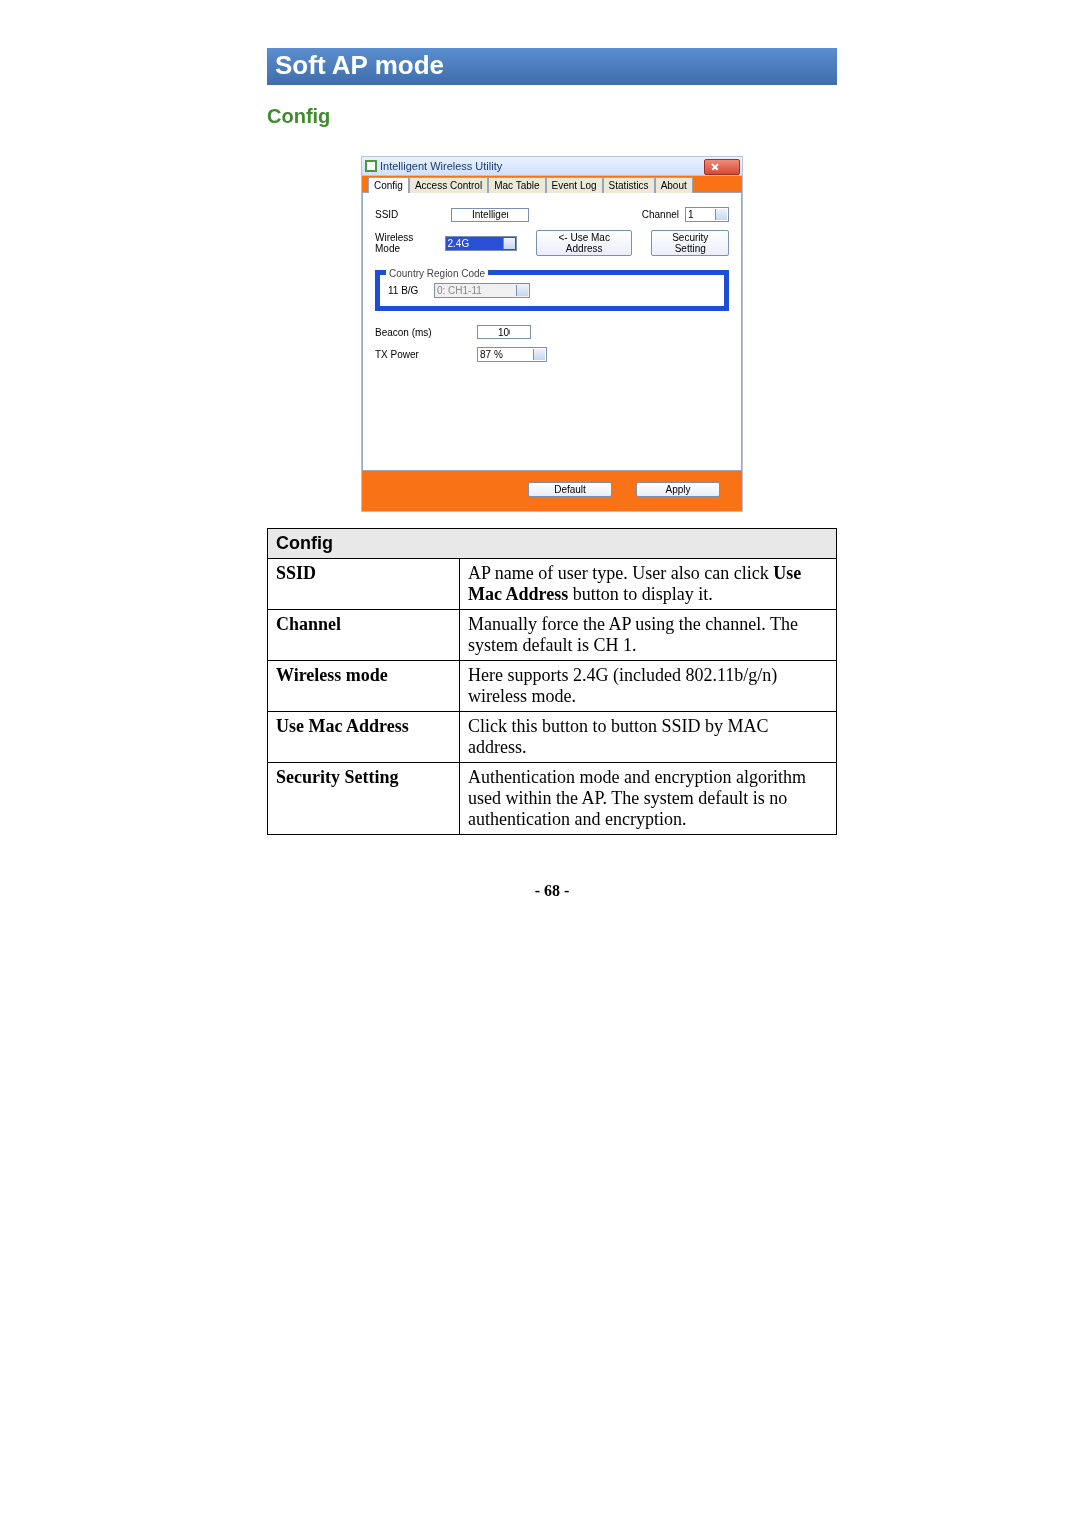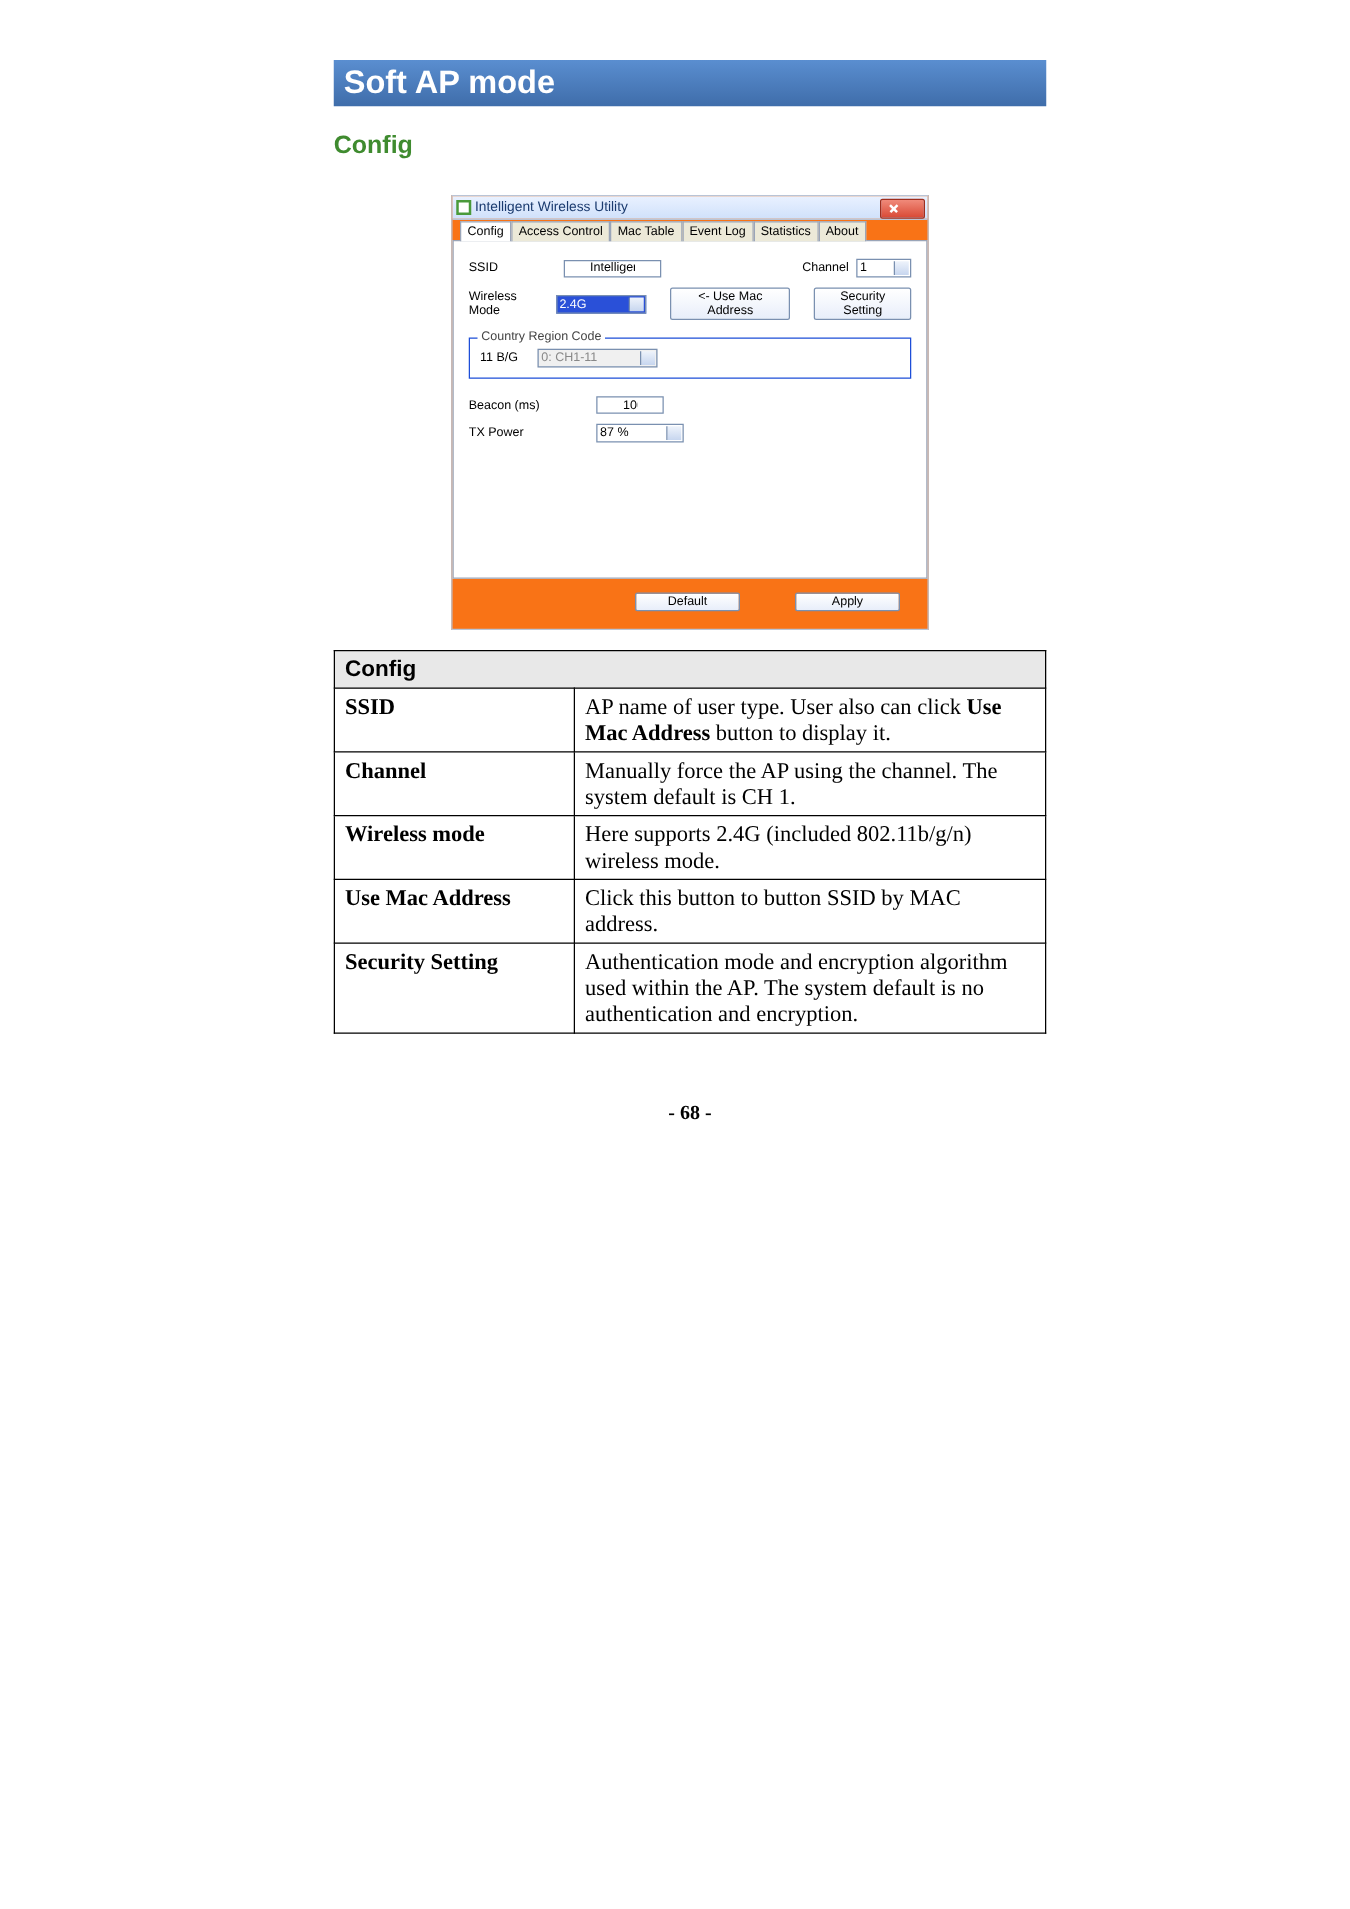--- a/index.html
+++ b/index.html
@@ -20,27 +20,27 @@
   .tabbody{border:1px solid #9aa5b8;padding:14px 12px;background:#fff;}
   .row{display:flex;align-items:center;gap:6px;margin-bottom:8px;}
   .lbl{width:70px;font-size:10px;}
   .txt{border:1px solid #7a90b0;height:14px;padding:0 20px;font-size:10px;box-sizing:border-box;}
   .sel{border:1px solid #7a90b0;height:15px;background:#fff;font-size:10px;padding:0 14px 0 2px;position:relative;box-sizing:border-box;display:inline-block;line-height:13px;}
   .sel:after{content:"";position:absolute;right:1px;top:1px;width:11px;height:11px;background:linear-gradient(#eef3fb,#c7d6ef);border-left:1px solid #7a90b0;}
   .sel .caret{position:absolute;right:3px;top:4px;border-left:3px solid transparent;border-right:3px solid transparent;border-top:4px solid #000;}
   .sel.hl{background:#2a50d8;color:#fff;}
   .sel.dis{background:#f0f0f0;color:#888;}
   .btn{display:inline-block;min-width:62px;text-align:center;padding:1px 6px;border:1px solid #7a90b0;background:linear-gradient(#fff,#e8eefa);font-size:10px;border-radius:2px;}
-  .fieldset{border:1px solid #1d4ed8;padding:6px 8px 8px 8px;margin-top:6px;position:relative;}
+  .fieldset{border:5px solid #1d4ed8;padding:6px 8px 8px 8px;margin-top:6px;position:relative;}
   .fieldset .legend{position:absolute;top:-7px;left:6px;background:#fff;padding:0 3px;font-size:10px;color:#444;}
   .chk{width:11px;height:11px;border:1px solid #7a90b0;display:inline-block;vertical-align:middle;margin-right:4px;background:#fff;position:relative;}
   .chk.on:before{content:"";position:absolute;left:1px;top:4px;width:3px;height:1.5px;background:#000;transform:rotate(45deg);}
   .chk.on:after{content:"";position:absolute;left:3px;top:4px;width:6px;height:1.5px;background:#000;transform:rotate(-50deg);}
   .cklbl{font-size:10px;vertical-align:middle;}
-  .btnrow{display:flex;justify-content:flex-end;gap:44px;padding:10px 22px 14px 0;border-top:1px solid transparent;}
+  .btnrow{display:flex;justify-content:flex-end;gap:24px;padding:10px 22px 14px 0;border-top:1px solid transparent;}
   
   table.desc{border-collapse:collapse;width:100%;font-size:18px;}
   table.desc td,table.desc th{border:1px solid #000;padding:4px 8px;vertical-align:top;text-align:left;}
   table.desc th{background:#e8e8e8;font-family:Arial,Helvetica,sans-serif;font-weight:bold;font-size:18px;}
   table.desc td.k{font-weight:bold;width:175px;}
   .pg{position:absolute;width:100%;text-align:center;top:834px;font-weight:bold;font-size:16px;font-family:"Times New Roman",serif;}
 </style>
 </head>
 <body>
 

